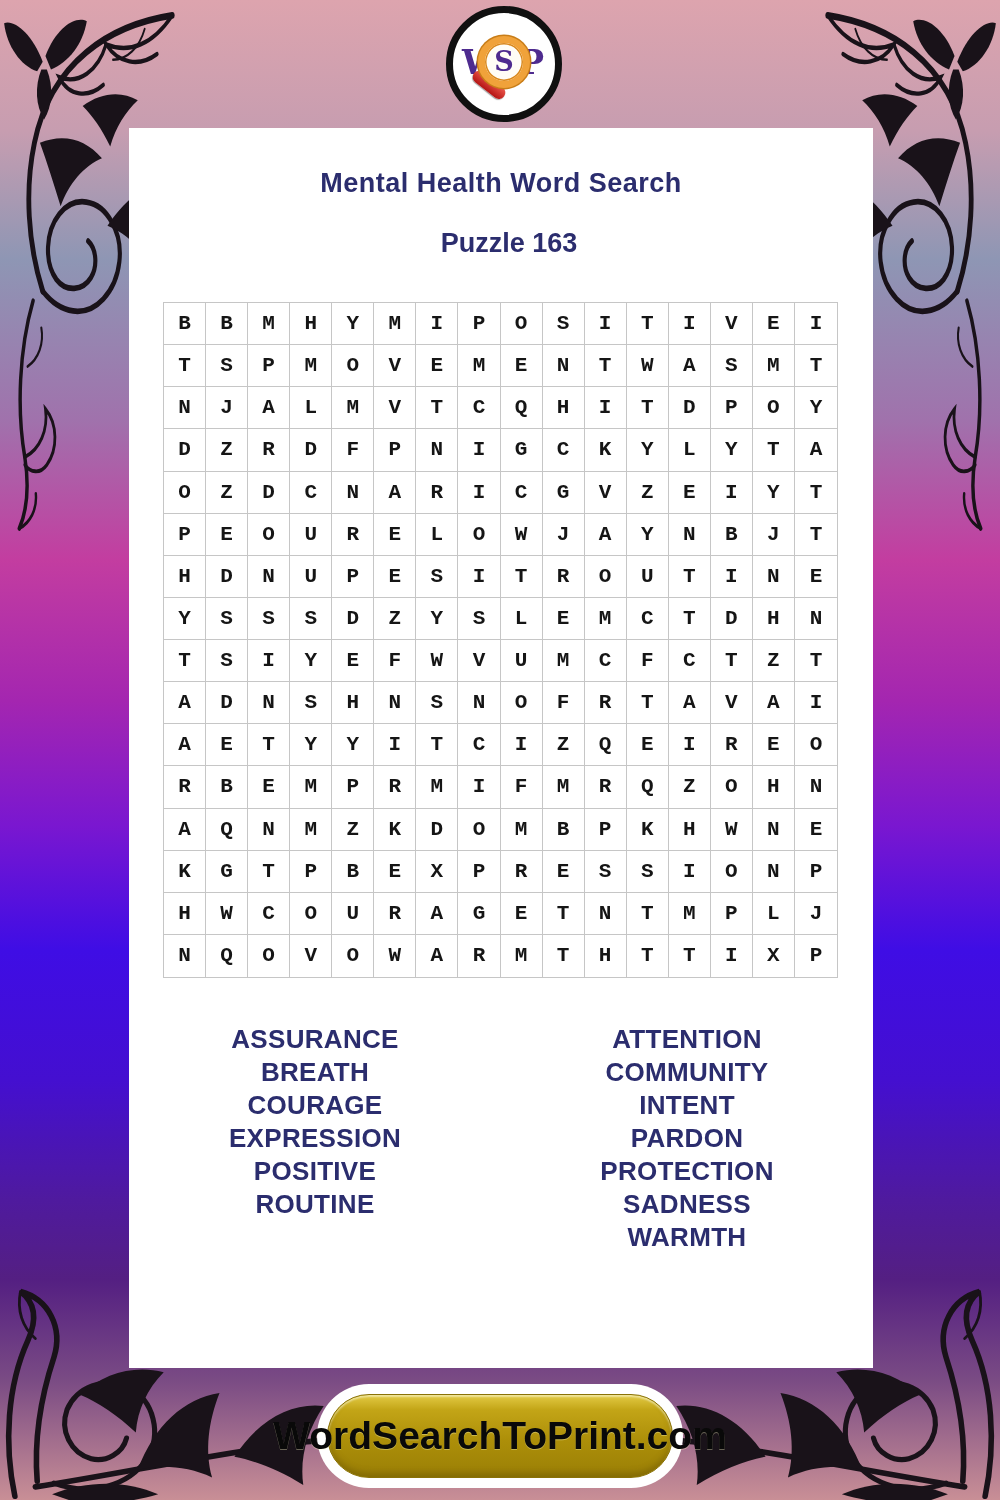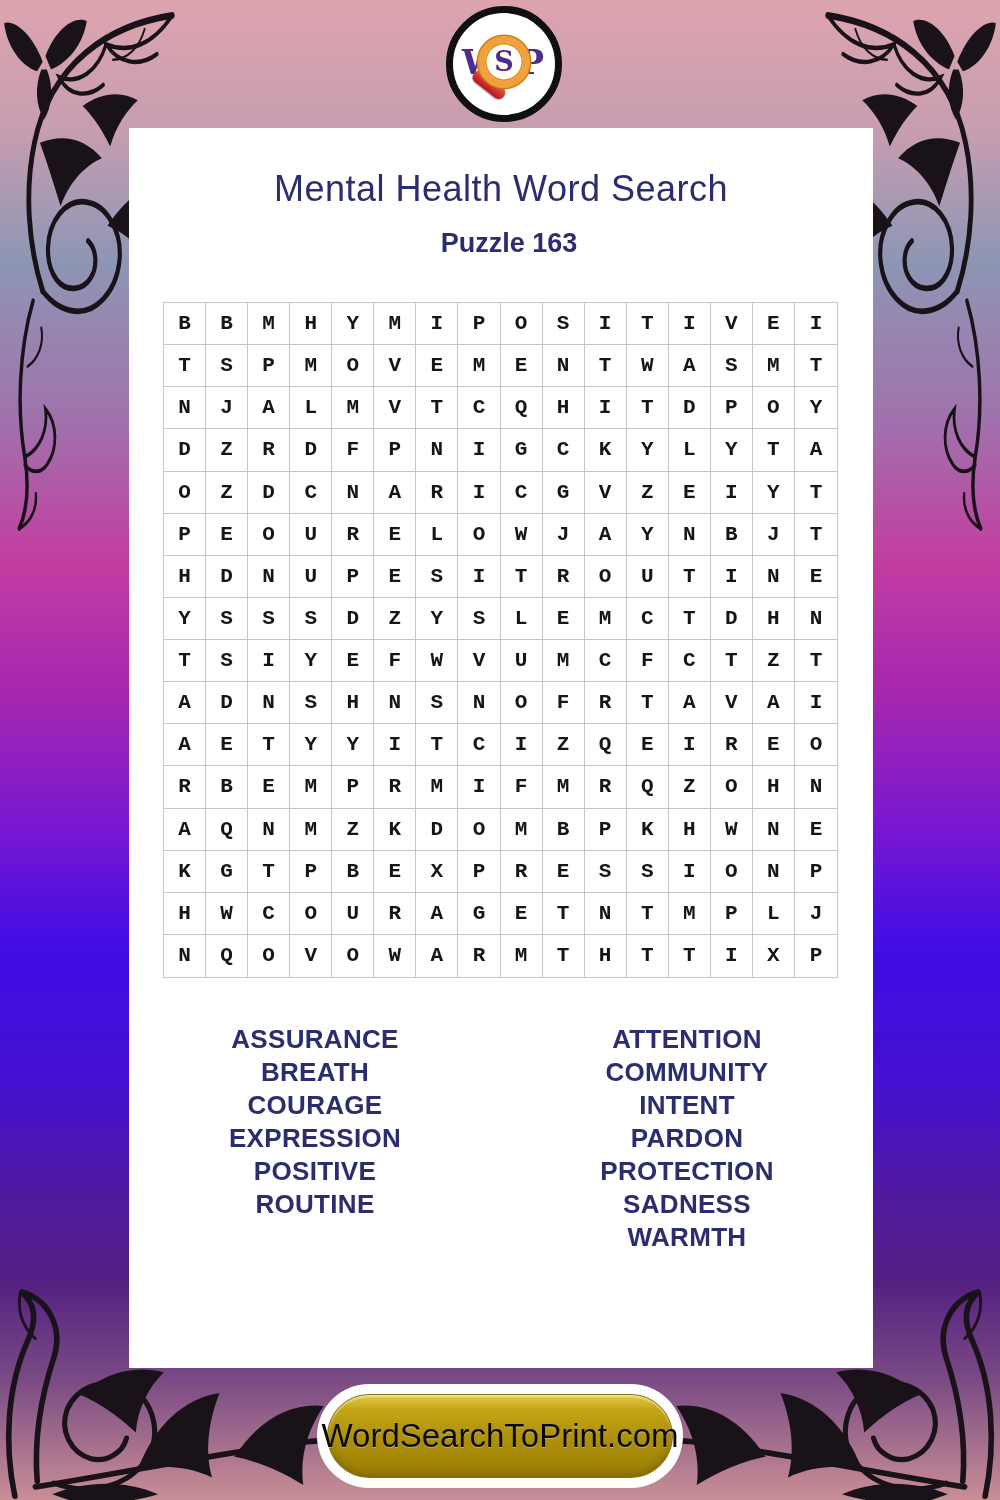--- a/index.html
+++ b/index.html
@@ -56,21 +56,21 @@
   }
   .lens-handle{
     position:absolute;left:13px;bottom:12px;width:38px;height:13px;
     background:linear-gradient(180deg,#ee5a4e,#b41414);
     border-radius:7px;transform:rotate(38deg);transform-origin:right center;
     box-shadow:0 1px 1px rgba(0,0,0,.4);
   }
 
   .title{
     position:absolute;left:0;top:40px;width:100%;text-align:center;
-    font-size:36px;font-weight:normal;color:#2b2d6e;letter-spacing:.5px;
+    font-size:27px;font-weight:bold;color:#2b2d6e;letter-spacing:.5px;
   }
   .subtitle{
     position:absolute;left:8px;top:100px;width:100%;text-align:center;
     font-size:27px;font-weight:bold;color:#2b2d6e;
   }
 
   
   .grid{
     position:absolute;left:34px;top:174px;width:675px;height:676px;
     display:grid;grid-template-columns:repeat(16,1fr);grid-auto-rows:1fr;
@@ -103,21 +103,21 @@
   .pill{
     position:absolute;left:10px;top:10px;width:346px;height:84px;
     border-radius:42px;box-sizing:border-box;
     background:linear-gradient(180deg,#e3cb44 0%,#c3a517 18%,#ad8f09 55%,#9a7f06 100%);
     border:1px solid #8a7206;
     box-shadow:inset 0 2px 2px rgba(255,255,230,.55), inset 0 -4px 6px rgba(90,70,0,.35);
     display:flex;align-items:center;justify-content:center;
     cursor:pointer;
   }
   .pill-label{
-    font-size:33px;font-weight:normal;color:#090909;letter-spacing:0;
+    font-size:39px;font-weight:bold;color:#090909;letter-spacing:0;
     text-shadow:0 1px 0 rgba(255,255,200,.35);
   }
 </style>
 </head>
 <body>
 
 <svg class="flourish fl-tl" viewBox="0 0 360 560" preserveAspectRatio="none" aria-hidden="true">
   <g stroke="#191219" fill="none" stroke-linecap="round">
     <path d="M250,16 C160,26 74,64 50,148 C36,196 40,252 62,302" stroke-width="7"></path>
     <path d="M250,16 C222,46 188,56 154,46 C172,66 202,70 228,56" stroke-width="4.5"></path>

